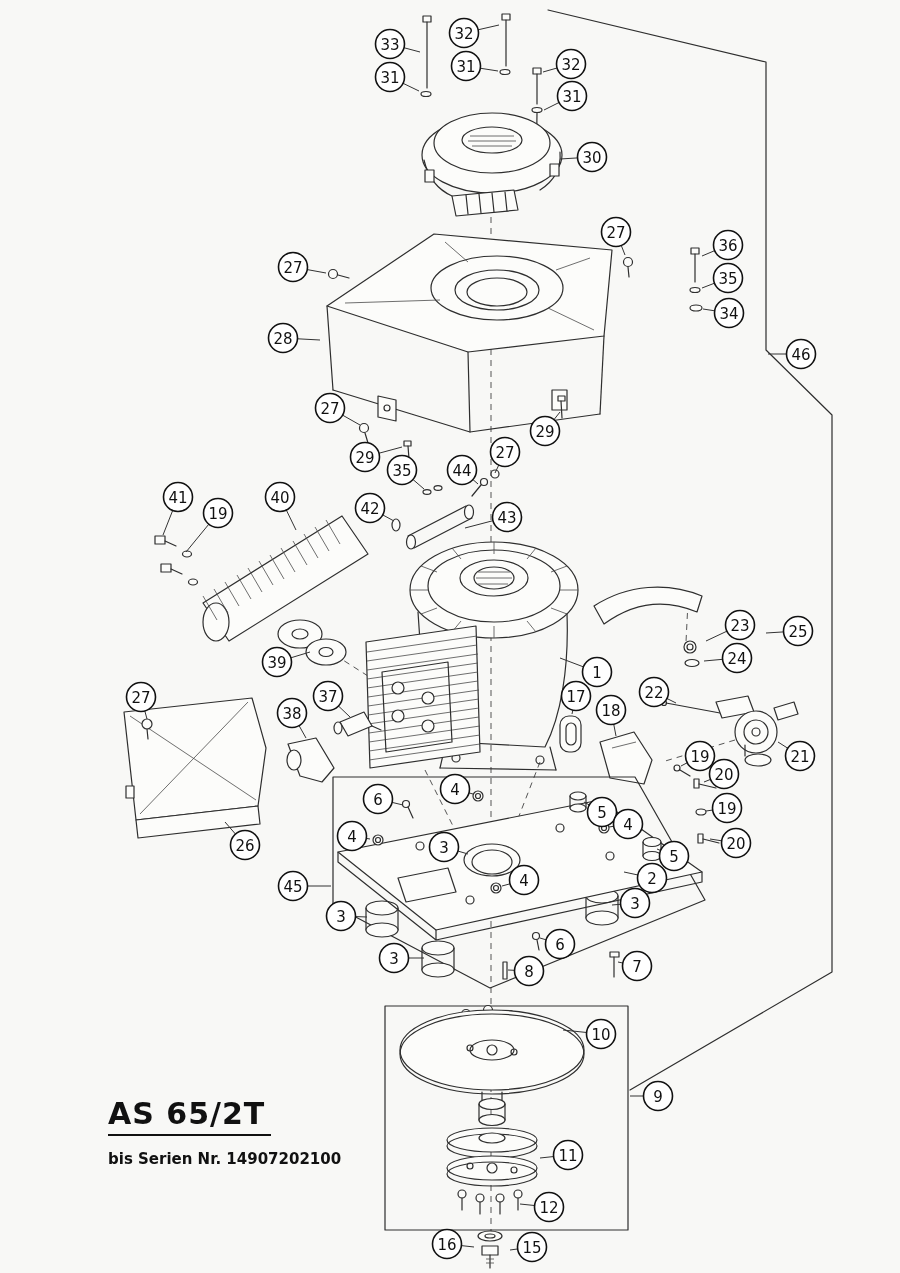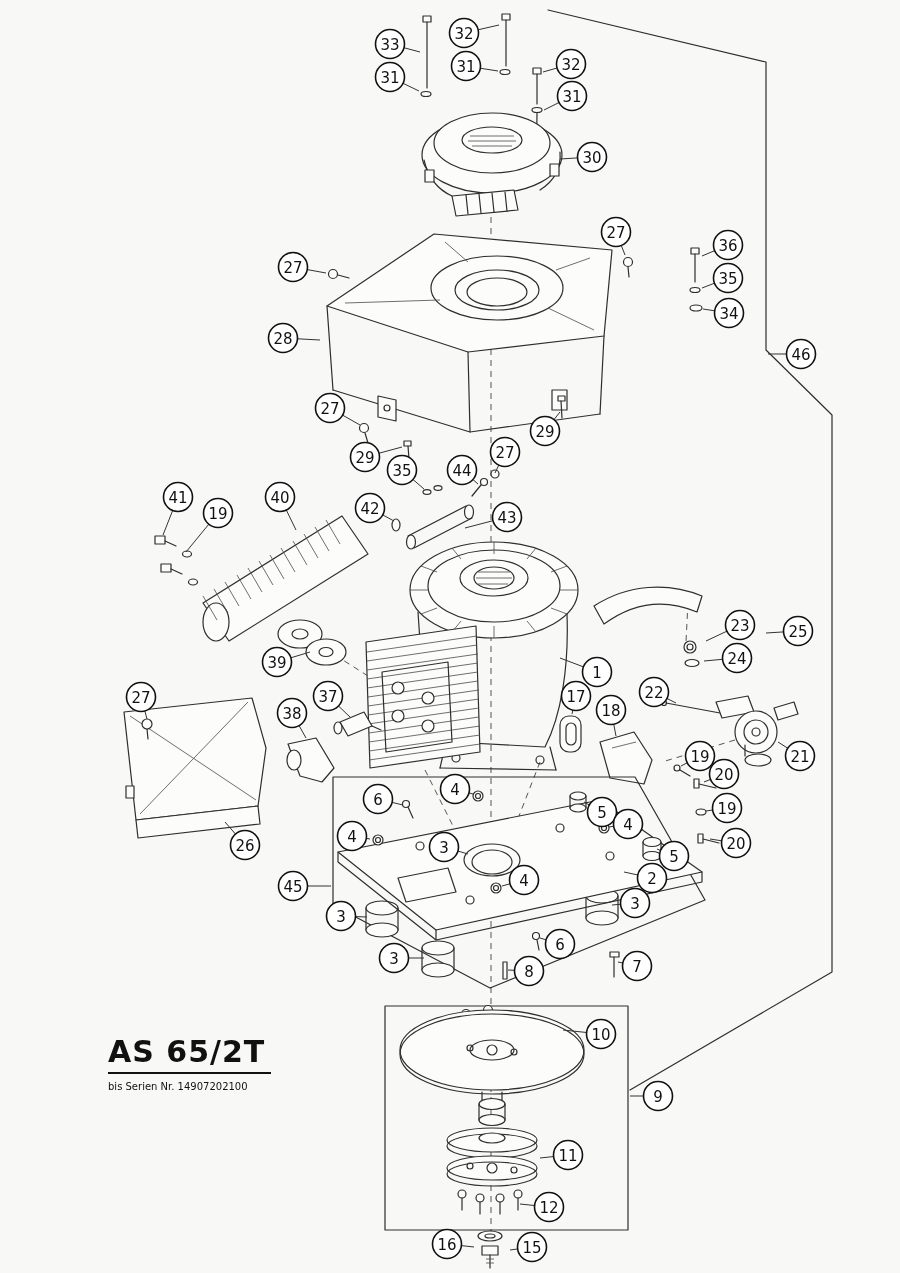--- a/index.html
+++ b/index.html
@@ -9,23 +9,23 @@
     font-family:"DejaVu Sans","Liberation Sans",sans-serif;
   }
   svg#diagram{position:absolute;left:0;top:0;}
   .art{stroke:#2e2e2e;stroke-width:1.2;fill:none;stroke-linecap:round;stroke-linejoin:round;}
   .artw{stroke:#2e2e2e;stroke-width:1.2;fill:#fcfcfa;stroke-linejoin:round;}
   .thin{stroke:#4a4a4a;stroke-width:0.8;fill:none;}
   .dash{stroke:#555;stroke-width:1;fill:none;stroke-dasharray:6 5;}
   .leader{stroke:#333;stroke-width:1;}
   .balloon{fill:#ffffff;stroke:#111;stroke-width:1.6;}
   .balloon-num{font:15px "DejaVu Sans",sans-serif;fill:#111;text-anchor:middle;}
-  .title-block{position:absolute;left:108px;top:1034px;color:#111;}
+  .title-block{position:absolute;left:108px;top:1096px;color:#111;}
   .title-model{font-size:30px;font-weight:bold;border-bottom:2.5px solid #111;padding:0 6px 3px 0;width:fit-content;letter-spacing:1px;}
-  .title-serial{font-size:10px;font-weight:normal;margin-top:7px;}
+  .title-serial{font-size:15px;font-weight:bold;margin-top:14px;}
 </style>
 </head>
 <body style="background: rgb(248, 248, 246);">
 
 <svg id="diagram" width="900" height="1273" viewBox="0 0 900 1273">
 
   <g>
     <path class="art" d="M548,10 L766,62 L766,350 L832,415 L832,972 L630,1090"></path>
   </g>
 

